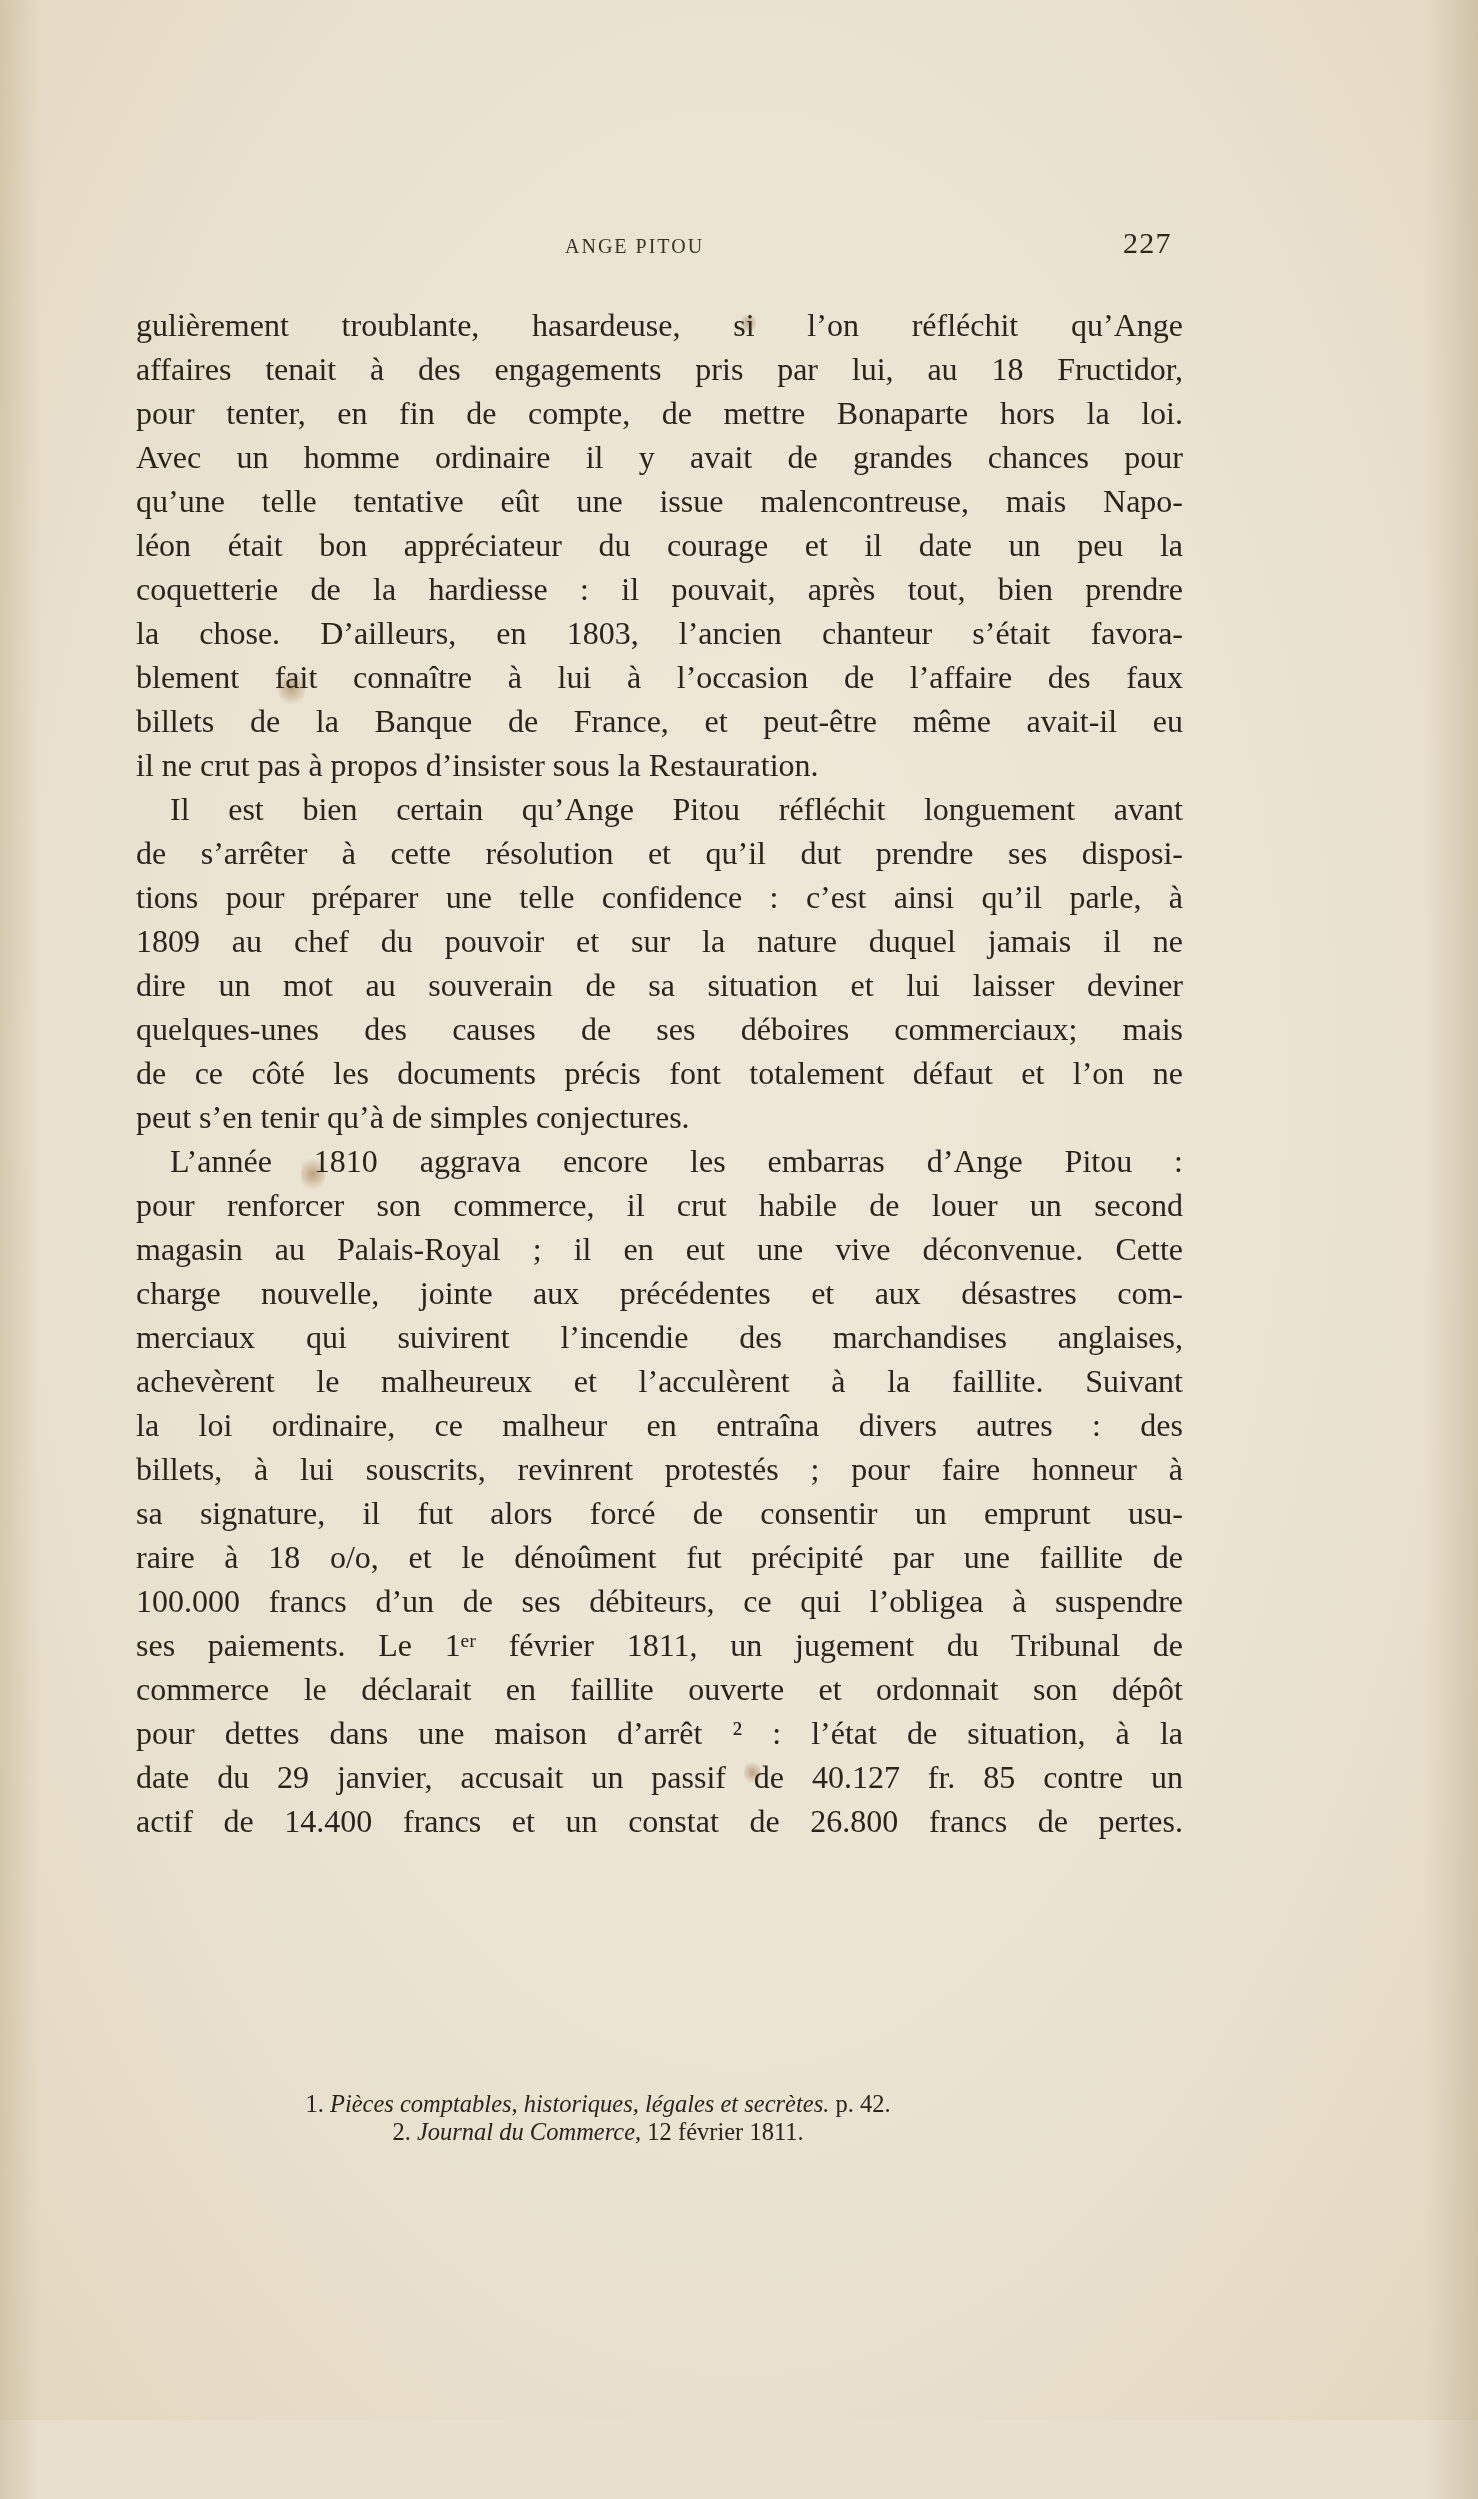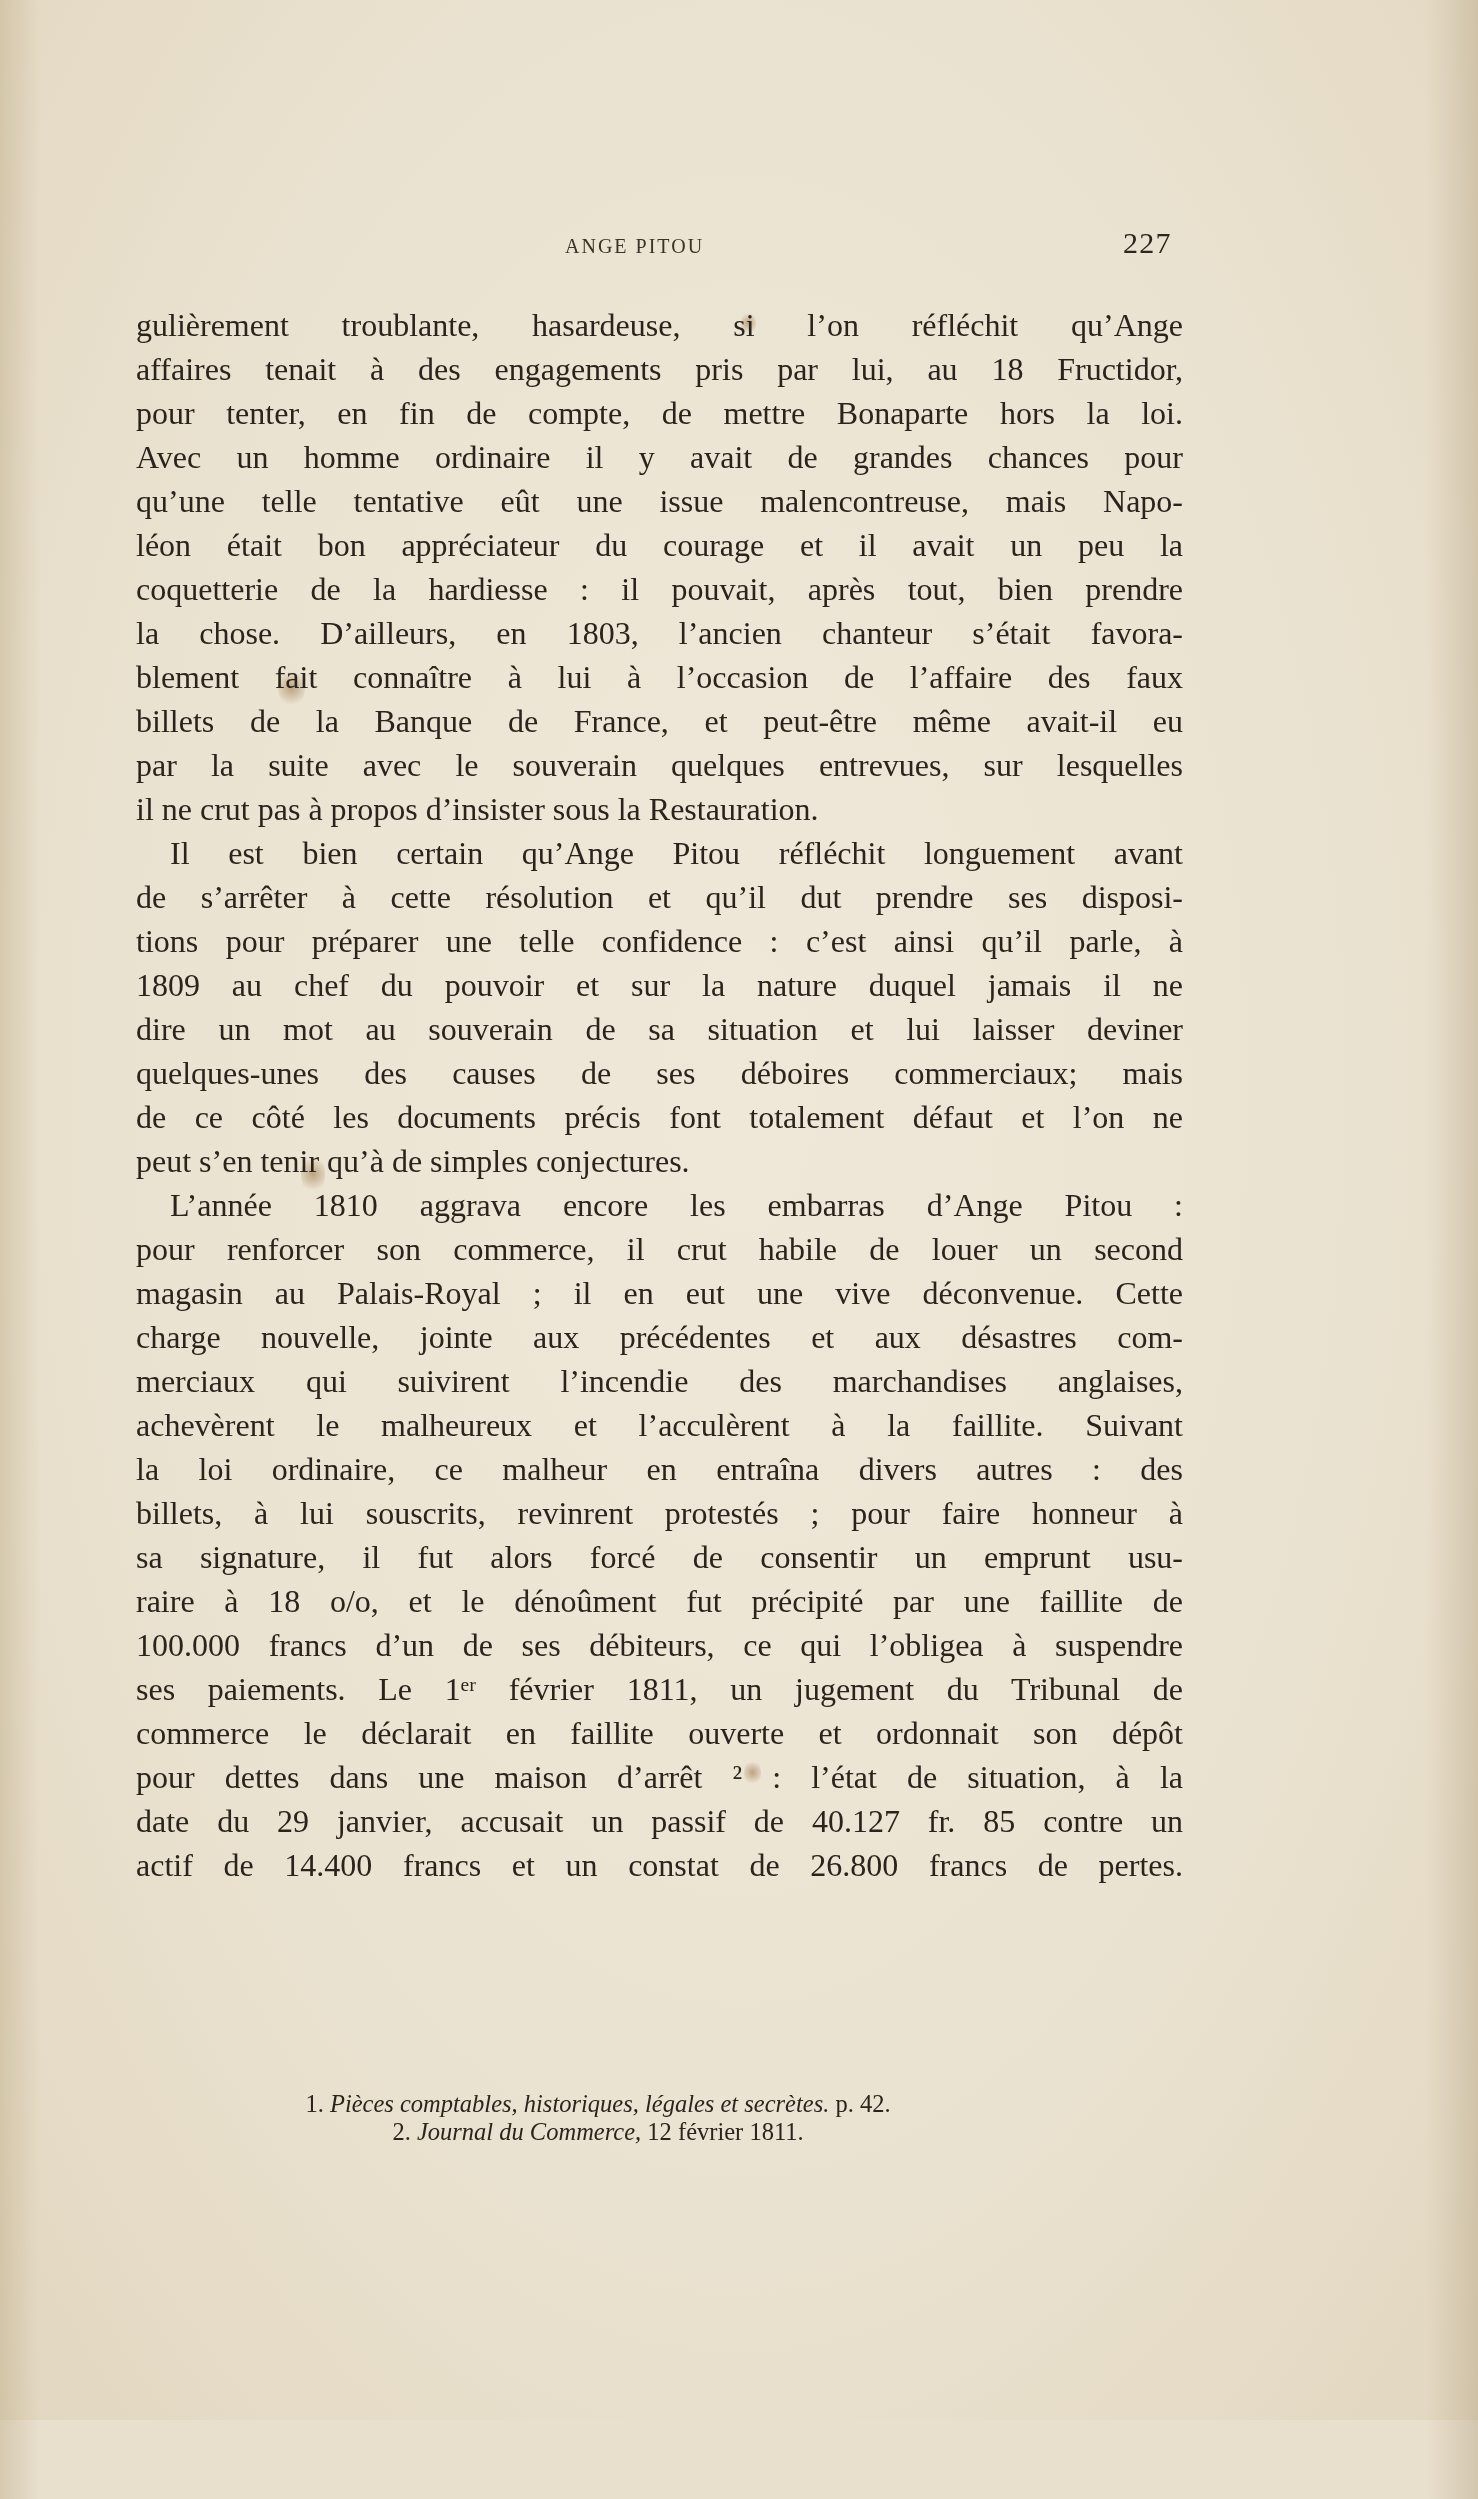--- a/index.html
+++ b/index.html
@@ -71,26 +71,25 @@
 
   <div class="running-head">ANGE PITOU</div>
   <div class="page-number">227</div>
 
   <div class="body-text" id="body-text">
       <span class="line">gulièrement troublante, hasardeuse, si l’on réfléchit qu’Ange</span>
       <span class="line">affaires tenait à des engagements pris par lui, au 18 Fructidor,</span>
       <span class="line">pour tenter, en fin de compte, de mettre Bonaparte hors la loi.</span>
       <span class="line">Avec un homme ordinaire il y avait de grandes chances pour</span>
       <span class="line">qu’une telle tentative eût une issue malencontreuse, mais Napo-</span>
-      <span class="line">léon était bon appréciateur du courage et il avait un peu la</span>
+      <span class="line">léon était bon appréciateur du courage et il date un peu la</span>
       <span class="line">coquetterie de la hardiesse : il pouvait, après tout, bien prendre</span>
       <span class="line">la chose. D’ailleurs, en 1803, l’ancien chanteur s’était favora-</span>
       <span class="line">blement fait connaître à lui à l’occasion de l’affaire des faux</span>
       <span class="line">billets de la Banque de France, et peut-être même avait-il eu</span>
-      <span class="line">par la suite avec le souverain quelques entrevues, sur lesquelles</span>
       <span class="line last">il ne crut pas à propos d’insister sous la Restauration.</span>
       <span class="line indent">Il est bien certain qu’Ange Pitou réfléchit longuement avant</span>
       <span class="line">de s’arrêter à cette résolution et qu’il dut prendre ses disposi-</span>
       <span class="line">tions pour préparer une telle confidence : c’est ainsi qu’il parle, à</span>
       <span class="line">1809 au chef du pouvoir et sur la nature duquel jamais il ne</span>
       <span class="line">dire un mot au souverain de sa situation et lui laisser deviner</span>
       <span class="line">quelques-unes des causes de ses déboires commerciaux; mais</span>
       <span class="line">de ce côté les documents précis font totalement défaut et l’on ne</span>
       <span class="line last">peut s’en tenir qu’à de simples conjectures.</span>
       <span class="line indent">L’année 1810 aggrava encore les embarras d’Ange Pitou :</span>

